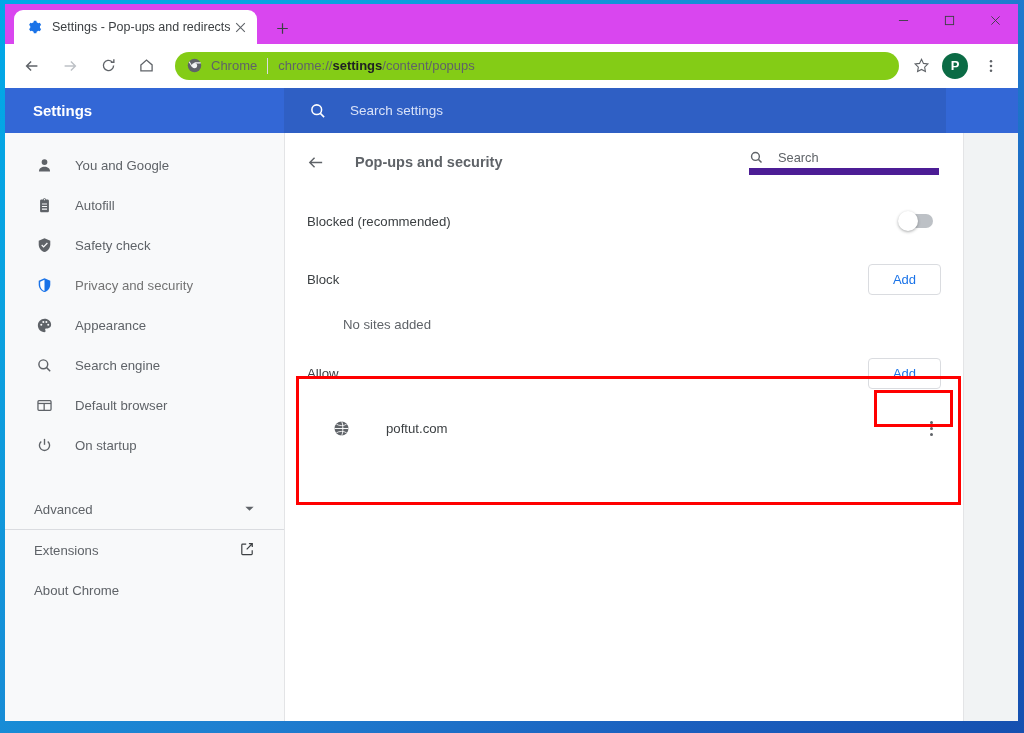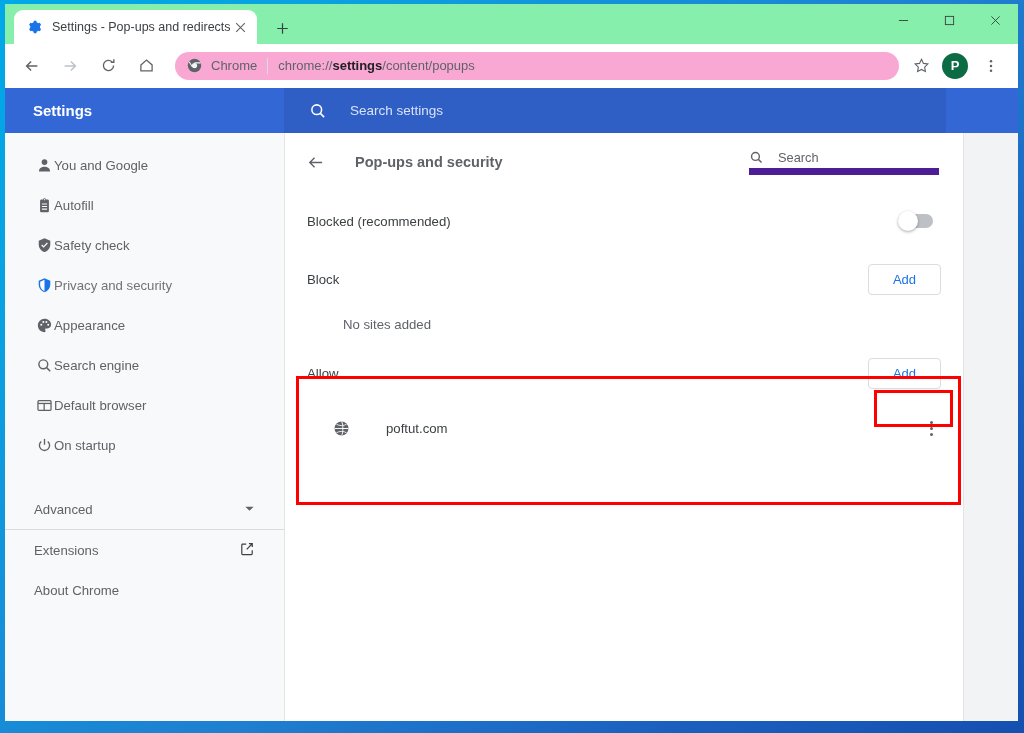--- a/index.html
+++ b/index.html
@@ -18,21 +18,21 @@
     left: 5px; top: 4px;
     width: 1013px; height: 717px;
     background: #dee1e6;
     overflow: hidden;
   }
 
   
   #tabstrip {
     position: relative;
     height: 40px;
-    background: #86efac;
+    background: #d946ef;
   }
   #tab {
     position: absolute;
     left: 9px; top: 6px;
     width: 243px; height: 34px;
     background: #ffffff;
     border-radius: 9px 9px 0 0;
     display: flex; align-items: center;
     padding: 0 8px 0 12px;
   }
@@ -79,21 +79,21 @@
   .tb-btn {
     width: 28px; height: 28px;
     display: flex; align-items: center; justify-content: center;
     border-radius: 50%;
     margin: 0 5px;
     flex: 0 0 28px;
   }
   #omnibox {
     flex: 1 1 auto;
     height: 28px;
-    background: #f9a8d4;
+    background: #84cc16;
     border-radius: 14px;
     margin: 0 8px 0 10px;
     display: flex; align-items: center;
     padding: 0 10px 0 12px;
     overflow: hidden;
   }
   #omni-secicon { width: 16px; height: 16px; flex: 0 0 16px; }
   #omni-chip {
     font-size: 13px; color: #5f6368;
     margin-left: 8px; white-space: nowrap;
@@ -163,21 +163,21 @@
     height: 40px;
     display: flex; align-items: center;
     padding-left: 29px;
     color: #5f6368;
     font-size: 13.2px;
   }
   .side-item .ico {
     width: 20px; height: 20px; flex: 0 0 20px;
     display: flex; align-items: center; justify-content: center;
   }
-  .side-item .lbl { }
+  .side-item .lbl { margin-left: 21px; }
   .side-item.active { color: #737373; }
   #advanced-row {
     height: 40px; margin-top: 12px;
     display: flex; align-items: flex-end;
     padding: 0 29px 0 29px;
     color: #5f6368; font-size: 13.2px;
   }
   #advanced-row .lbl { flex: 1 1 auto; }
   #side-divider {
     height: 1px; background: #dadce0;

